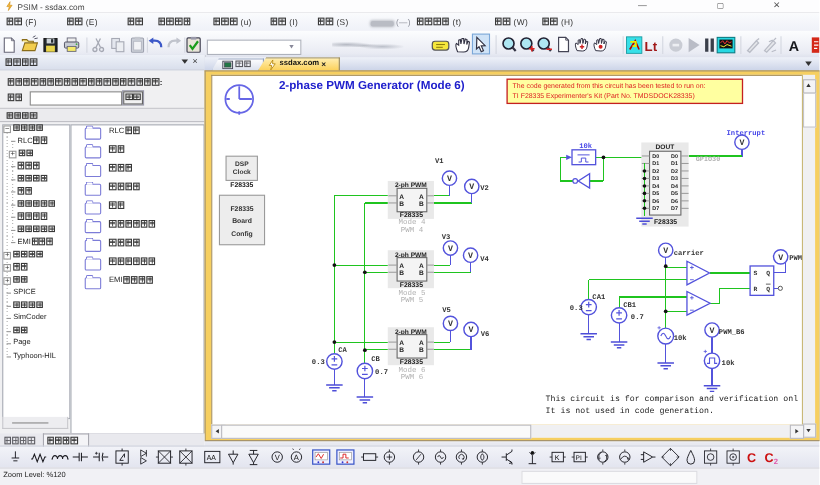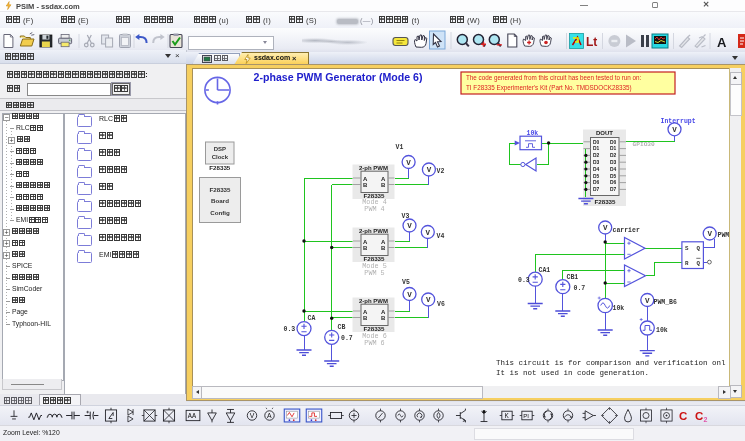--- a/index.html
+++ b/index.html
@@ -8,21 +8,21 @@
 
 .c{display:inline-block;width:0.88em;height:0.92em;margin:0 0.07em;vertical-align:-0.1em;
  box-sizing:border-box;border:0.8px solid #383838;
  background:linear-gradient(#383838,#383838) 50% 50%/100% 0.8px no-repeat,
  linear-gradient(#383838,#383838) 50% 28%/100% 0.7px no-repeat,
  linear-gradient(90deg,#383838,#383838) 50% 50%/0.8px 100% no-repeat;}
 .cl .c{border-color:#5a5a60;background:
  linear-gradient(#5a5a60,#5a5a60) 50% 50%/100% 0.8px no-repeat,
  linear-gradient(90deg,#5a5a60,#5a5a60) 50% 50%/0.8px 100% no-repeat;}
 
-#titlebar{left:0;top:0;width:745px;height:11px;background:#fdfdfe;border-bottom:1px solid #e8e8ec;font-weight:bold;}
+#titlebar{left:0;top:0;width:745px;height:11px;background:#fdfdfe;border-bottom:1px solid #e8e8ec;}
 #titlebar .txt{position:absolute;left:16px;top:1.5px;font-size:7.5px;color:#444;}
 .winbtn{position:absolute;top:0;height:10px;color:#555;font-size:8px;text-align:center;}
 
 #menubar{left:0;top:12px;width:745px;height:16px;
  background:linear-gradient(#fafbfd,#eff1f8);border-bottom:1px solid #e3e5ee;}
 .mi{position:absolute;top:3.5px;font-size:7.6px;color:#333;letter-spacing:.3px;white-space:nowrap;}
 
 #toolbar1{left:0;top:28px;width:745px;height:24px;
  background:linear-gradient(#fcfdfe,#e9ebf3 85%,#dfe2ed);border-bottom:1px solid #cdd2de;}
 

